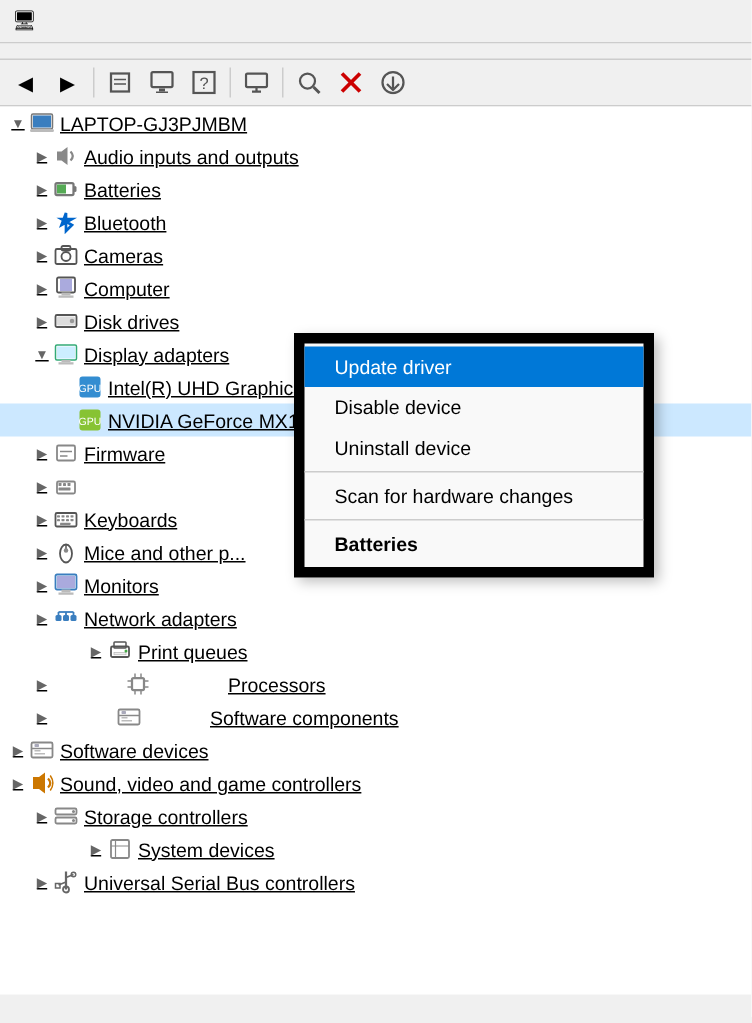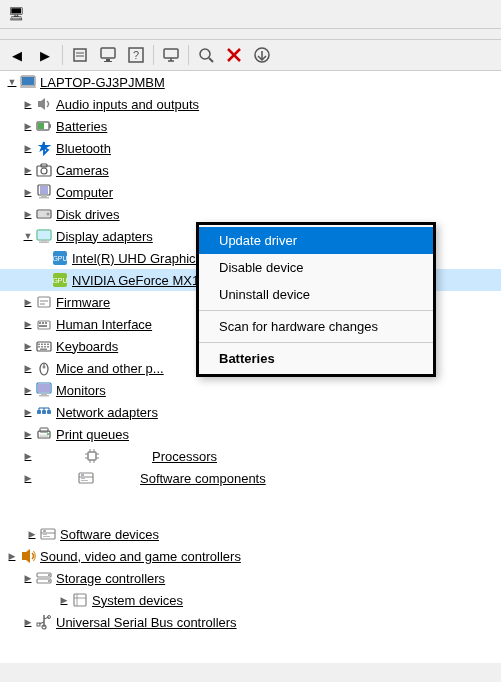--- a/index.html
+++ b/index.html
@@ -109,21 +109,21 @@
       font-size: 13px;
     }
 
     
     .context-menu {
       position: absolute;
       top: 222px;
       left: 196px;
       width: 240px;
       background: #f9f9f9;
-      border: 3px solid #000000;
+      border: 7px solid #000000;
       box-shadow: 3px 3px 8px rgba(0,0,0,0.25);
       z-index: 100;
       padding: 2px 0;
     }
     .ctx-item {
       padding: 6px 20px;
       cursor: pointer;
       font-size: 13px;
       color: #000;
     }
@@ -332,21 +332,20 @@
       <span class="expand-arrow closed"></span>
       <span class="item-icon">
         <svg width="16" height="16" viewBox="0 0 16 16">
           <rect x="2" y="5" width="12" height="8" rx="1" fill="none" stroke="#888" stroke-width="1.2"></rect>
           <rect x="3" y="6" width="2" height="2" rx="0.3" fill="#888"></rect>
           <rect x="6" y="6" width="2" height="2" rx="0.3" fill="#888"></rect>
           <rect x="9" y="6" width="2" height="2" rx="0.3" fill="#888"></rect>
           <rect x="3" y="9" width="8" height="2" rx="0.3" fill="#888"></rect>
         </svg>
       </span>
-      <span class="item-label">Human Interface</span>
     </div>
     <div class="tree-item" style="padding-left: 20px;">
       <span class="expand-arrow closed"></span>
       <span class="item-icon">
         <svg width="16" height="16" viewBox="0 0 16 16">
           <rect x="1" y="4" width="14" height="9" rx="1" fill="none" stroke="#555" stroke-width="1.2"></rect>
           <rect x="2" y="5.5" width="2" height="1.5" rx="0.3" fill="#888"></rect>
           <rect x="5" y="5.5" width="2" height="1.5" rx="0.3" fill="#888"></rect>
           <rect x="8" y="5.5" width="2" height="1.5" rx="0.3" fill="#888"></rect>
           <rect x="11" y="5.5" width="2" height="1.5" rx="0.3" fill="#888"></rect>
@@ -390,21 +389,21 @@
           <rect x="6" y="6" width="4" height="4" rx="1" fill="#3a7ebf"></rect>
           <rect x="11" y="6" width="4" height="4" rx="1" fill="#3a7ebf"></rect>
           <line x1="3" y1="6" x2="3" y2="4" stroke="#3a7ebf" stroke-width="1.2"></line>
           <line x1="8" y1="6" x2="8" y2="4" stroke="#3a7ebf" stroke-width="1.2"></line>
           <line x1="13" y1="6" x2="13" y2="4" stroke="#3a7ebf" stroke-width="1.2"></line>
           <line x1="3" y1="4" x2="13" y2="4" stroke="#3a7ebf" stroke-width="1.2"></line>
         </svg>
       </span>
       <span class="item-label">Network adapters</span>
     </div>
-    <div class="tree-item" style="padding-left: 20px;">
+    <div class="tree-item" style="padding-left: 20px; margin-left: 36px;">
       <span class="expand-arrow closed"></span>
       <span class="item-icon">
         <svg width="16" height="16" viewBox="0 0 16 16">
           <rect x="2" y="5" width="12" height="7" rx="1" fill="none" stroke="#555" stroke-width="1.2"></rect>
           <rect x="4" y="2" width="8" height="4" rx="0.5" fill="none" stroke="#555" stroke-width="1"></rect>
           <rect x="4" y="9" width="8" height="1.5" fill="#eee" stroke="#bbb" stroke-width="0.5"></rect>
           <circle cx="12" cy="8" r="1" fill="#4a4"></circle>
         </svg>
       </span>
       <span class="item-label">Print queues</span>
@@ -432,21 +431,21 @@
         <svg width="16" height="16" viewBox="0 0 16 16">
           <rect x="1" y="3" width="14" height="10" rx="1" fill="none" stroke="#888" stroke-width="1.2"></rect>
           <line x1="1" y1="7" x2="15" y2="7" stroke="#888" stroke-width="1"></line>
           <rect x="3" y="4" width="3" height="2" rx="0.5" fill="#aab"></rect>
           <rect x="3" y="8" width="4" height="1" fill="#bbb"></rect>
           <rect x="3" y="10" width="7" height="1" fill="#bbb"></rect>
         </svg>
       </span>
       <span class="item-label">Software components</span>
     </div>
-    <div class="tree-item" style="padding-left: 24px; margin-top: 34px;">
+    <div class="tree-item" style="padding-left: 4px;">
       <span class="expand-arrow closed"></span>
       <span class="item-icon">
         <svg width="16" height="16" viewBox="0 0 16 16">
           <rect x="1" y="3" width="14" height="10" rx="1" fill="none" stroke="#888" stroke-width="1.2"></rect>
           <line x1="1" y1="7" x2="15" y2="7" stroke="#888" stroke-width="1"></line>
           <rect x="3" y="4" width="3" height="2" rx="0.5" fill="#aab"></rect>
           <rect x="3" y="8" width="4" height="1" fill="#bbb"></rect>
           <rect x="3" y="10" width="7" height="1" fill="#bbb"></rect>
         </svg>
       </span>

